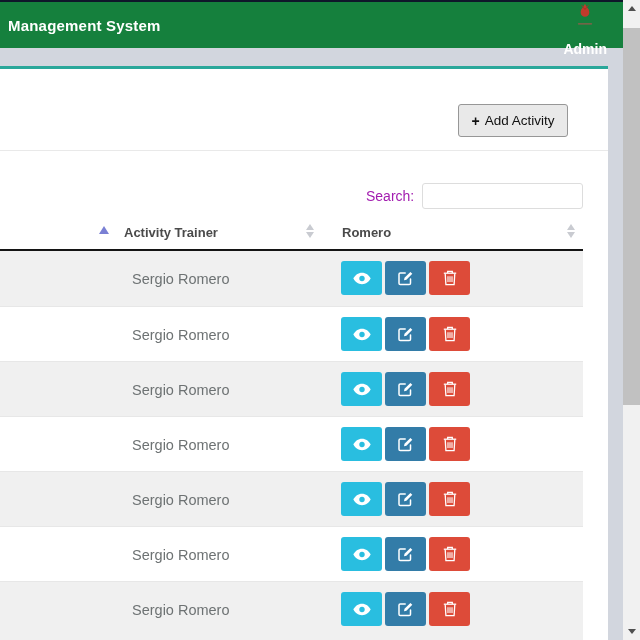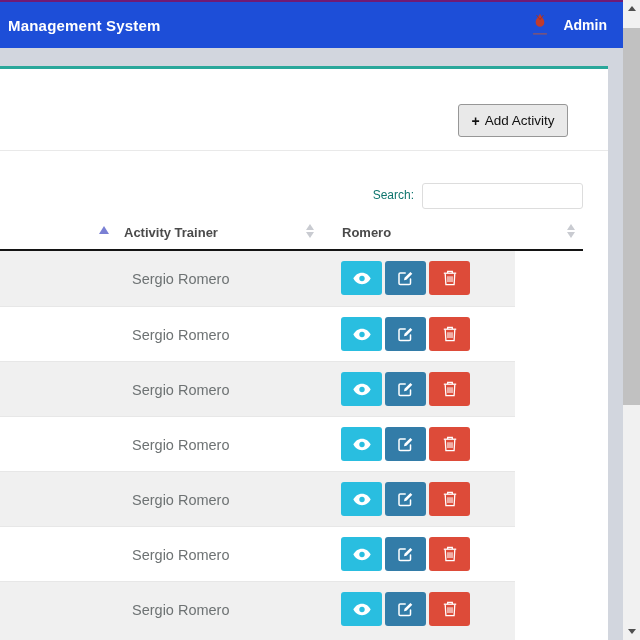--- a/index.html
+++ b/index.html
@@ -2,43 +2,43 @@
 <html><head>
 <meta charset="utf-8">
 <style>
   * { margin:0; padding:0; box-sizing:border-box; }
   html,body { width:640px; height:640px; overflow:hidden; }
   body { font-family:"Liberation Sans", sans-serif; background:#d2d6de; position:relative; }
   #screen { position:absolute; top:0; left:0; width:640px; height:640px; overflow:hidden; }
 
   
   .navbar { position:absolute; top:0; left:0; width:623px; height:48px;
-            background:#1d4ed8; border-top:2px solid #701a75; }
+            background:#15803d; border-top:2px solid #0f172a; }
   .navbar-title { position:absolute; left:8px; top:0; height:46px; display:flex; align-items:center;
                   color:#ffffff; font-size:15px; font-weight:700; letter-spacing:.2px; }
   .navbar-user { position:absolute; right:16px; top:0; height:46px; display:flex; align-items:center;
-                 gap:12px; cursor:pointer; }
+                 gap:12px; cursor:pointer;flex-direction:column; }
   .brand-logo { width:22px; height:27px; display:flex; flex-direction:column; align-items:center; }
   .navbar-user-name { color:#ffffff; font-size:14px; font-weight:600; }
 
   
   .panel { position:absolute; top:66px; left:0; width:608px; height:574px;
            background:#ffffff; border-top:3px solid #2aa79a; }
   .panel-divider { position:absolute; top:150px; left:0; width:608px; height:1px; background:#e9e9e9; }
 
   
   .add-btn { position:absolute; top:104px; left:458px; width:110px; height:33px;
              background:#e9e9e9; border:1px solid #979797; border-radius:3px;
              display:flex; align-items:center; justify-content:center; gap:5px;
              font-family:"Liberation Sans", sans-serif; font-size:13.5px; color:#111; cursor:pointer; }
   .add-btn .plus { font-weight:900; font-size:14px; line-height:1; }
 
   
   .search-label { position:absolute; top:188px; left:366px; width:48px; text-align:right;
-                  font-size:12px; color:#0f766e; }
+                  font-size:14px; color:#a21caf; }
   .search-input { position:absolute; top:183px; left:422px; width:161px; height:26px;
                   border:1px solid #ddd; border-radius:3px; background:#fff; outline:none;
                   font-size:13px; padding:0 6px; color:#444; }
 
   
   .thead { position:absolute; top:215px; left:0; width:583px; height:36px;
            border-bottom:2px solid #141414; }
   .th-label { position:absolute; font-size:13px; font-weight:700; color:#4a4a4a; top:10px; cursor:pointer; }
   .th-trainer { left:124px; }
   .th-action  { left:342px; }
@@ -48,21 +48,21 @@
   .sort-both { position:absolute; top:9px; display:flex; flex-direction:column; gap:2px; cursor:pointer; }
   .sort-both.pos-trainer { left:306px; }
   .sort-both.pos-action  { left:567px; }
   .tri-up   { width:0; height:0; border-left:4px solid transparent; border-right:4px solid transparent;
               border-bottom:6px solid #c9cbd1; }
   .tri-down { width:0; height:0; border-left:4px solid transparent; border-right:4px solid transparent;
               border-top:6px solid #c9cbd1; }
 
   
   .tbody { position:absolute; top:251px; left:0; width:583px; }
-  .t-row { position:relative; width:515px; height:55px; background:#ffffff; }
+  .t-row { position:relative; width:583px; height:55px; background:#ffffff; }
   .t-row:nth-child(odd) { background:#f0f0f0; }
   .t-row + .t-row { border-top:1px solid #e7e7e7; }
   .t-row:last-child { height:60px; }
   .cell-trainer { position:absolute; left:132px; top:0; height:55px; display:flex; align-items:center;
                   font-size:14.5px; color:#6d7273; }
   .cell-actions { position:absolute; left:341px; top:10px; height:34px; display:flex; gap:3px; }
   .act-btn { width:41px; height:34px; border:none; border-radius:3px; display:flex;
              align-items:center; justify-content:center; cursor:pointer; padding:0; }
   .act-btn.view { background:#29bee0; }
   .act-btn.edit { background:#337ca8; }

